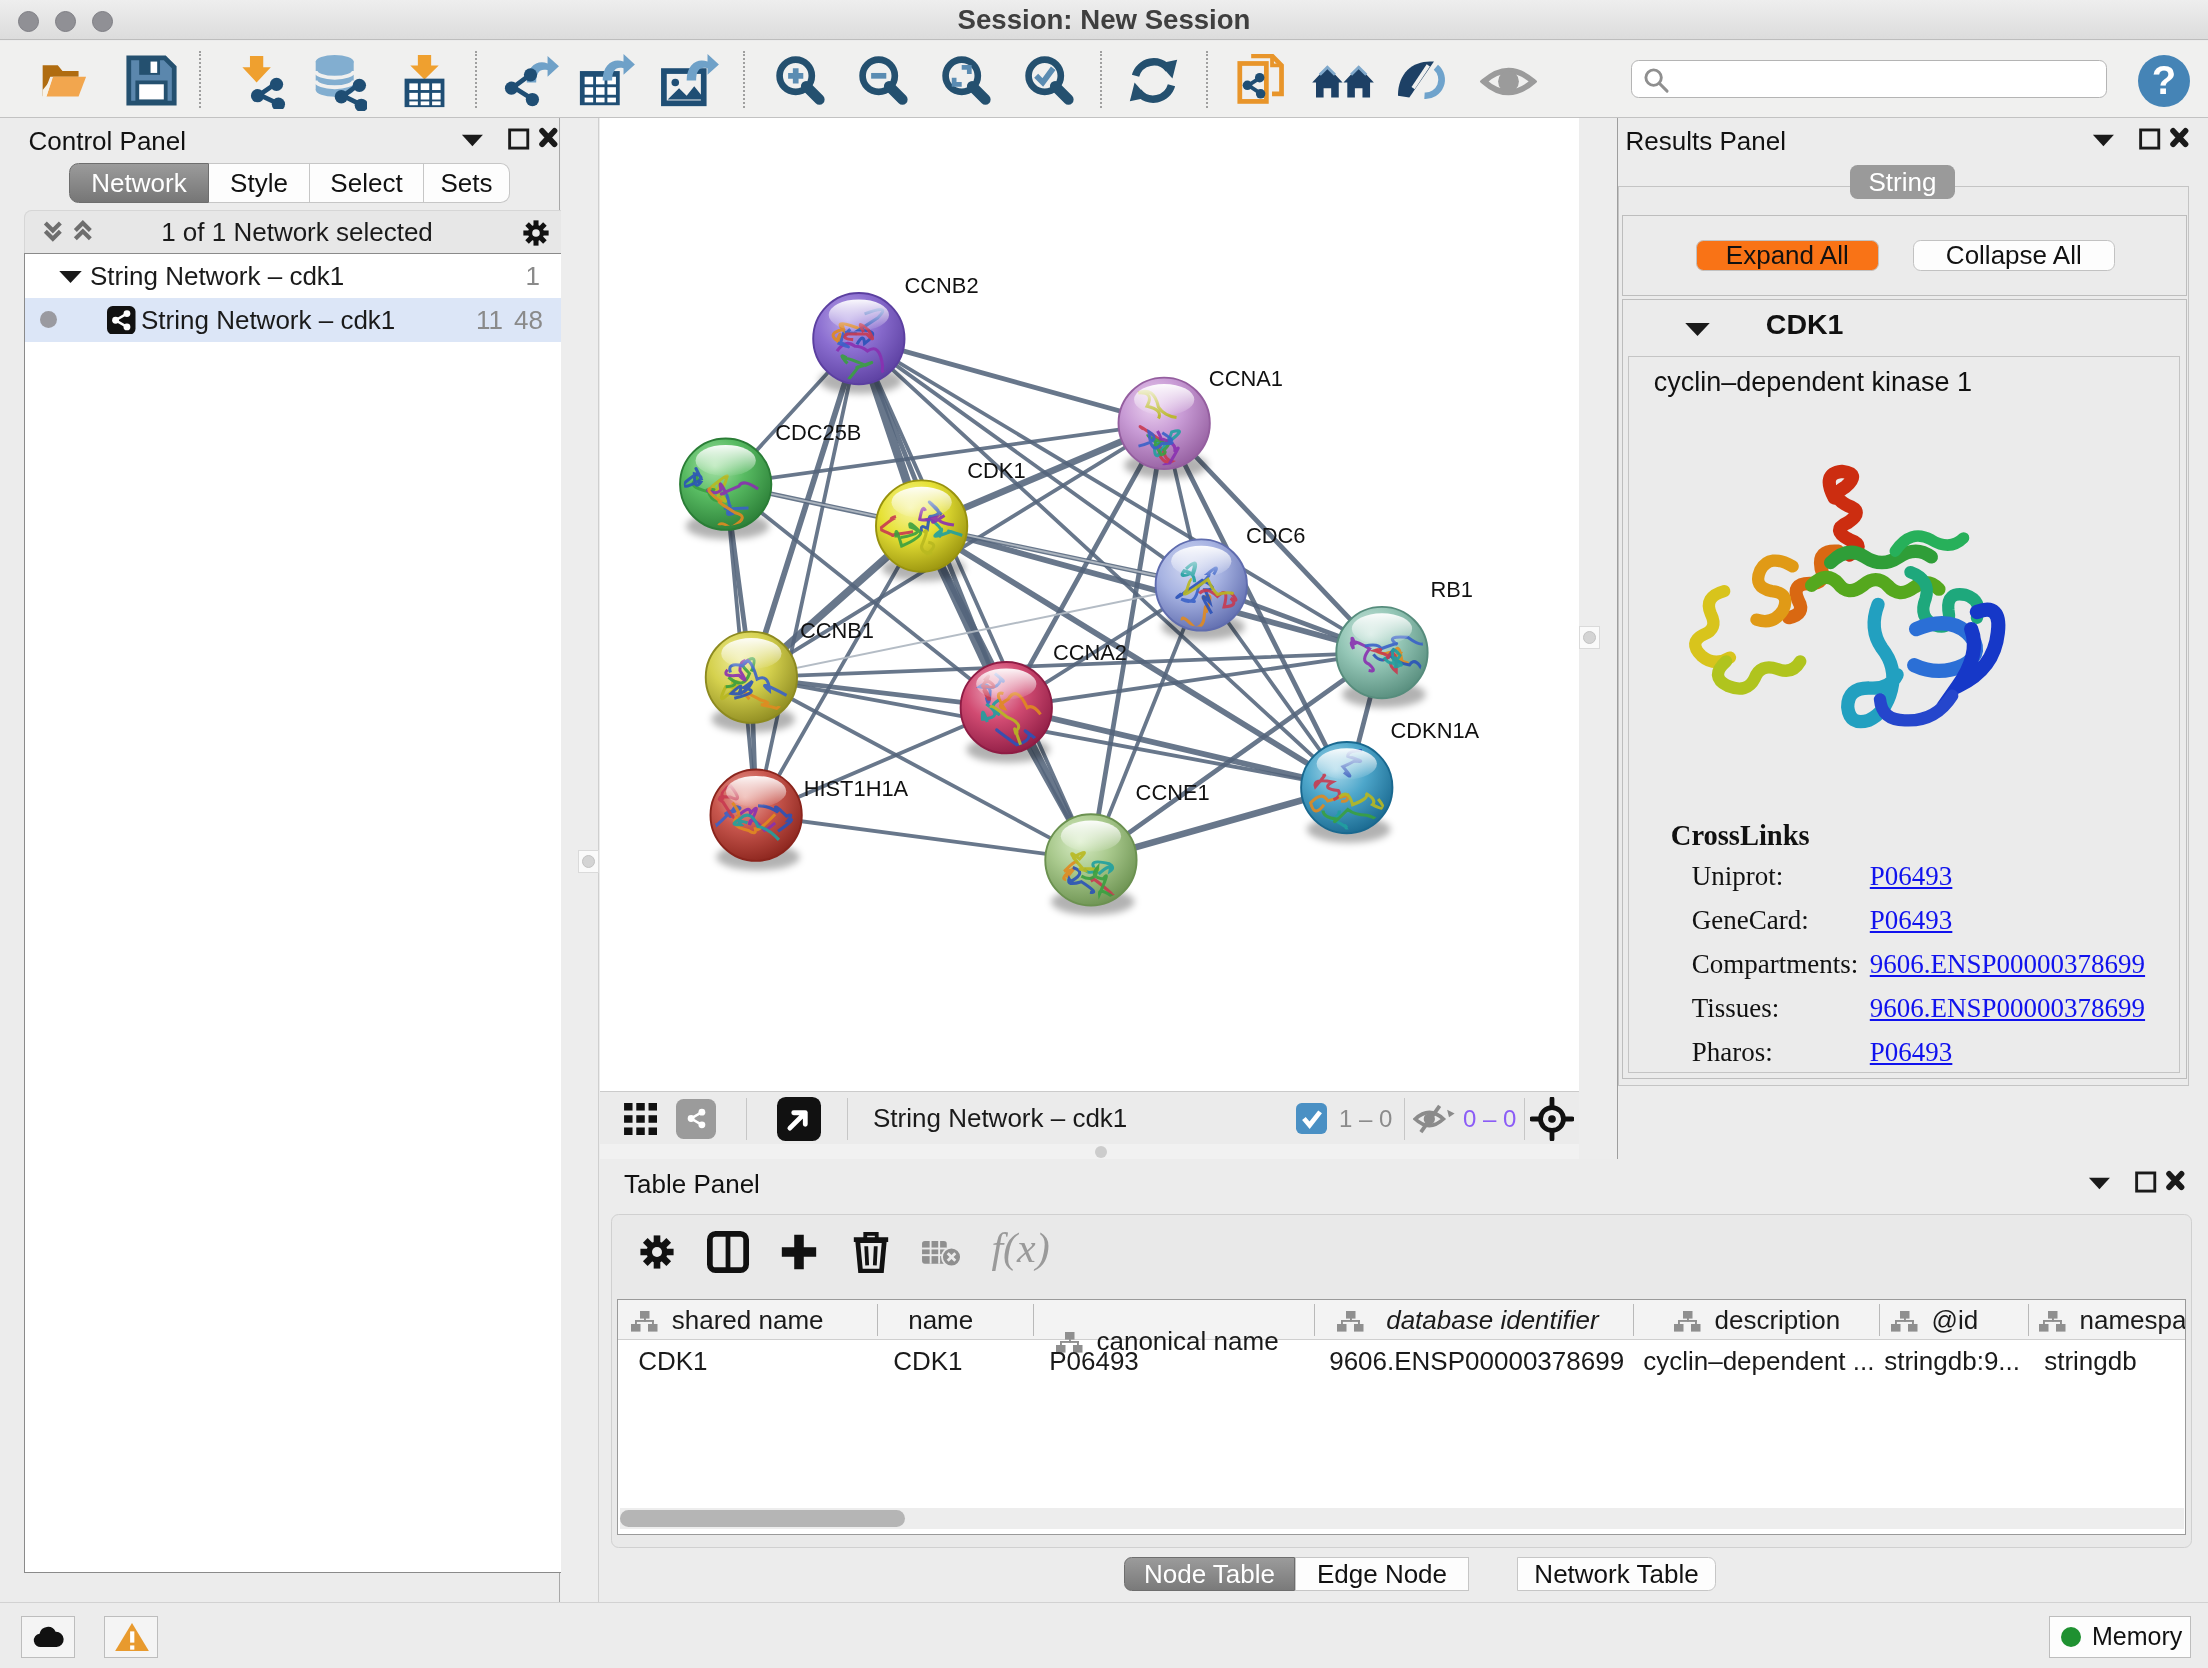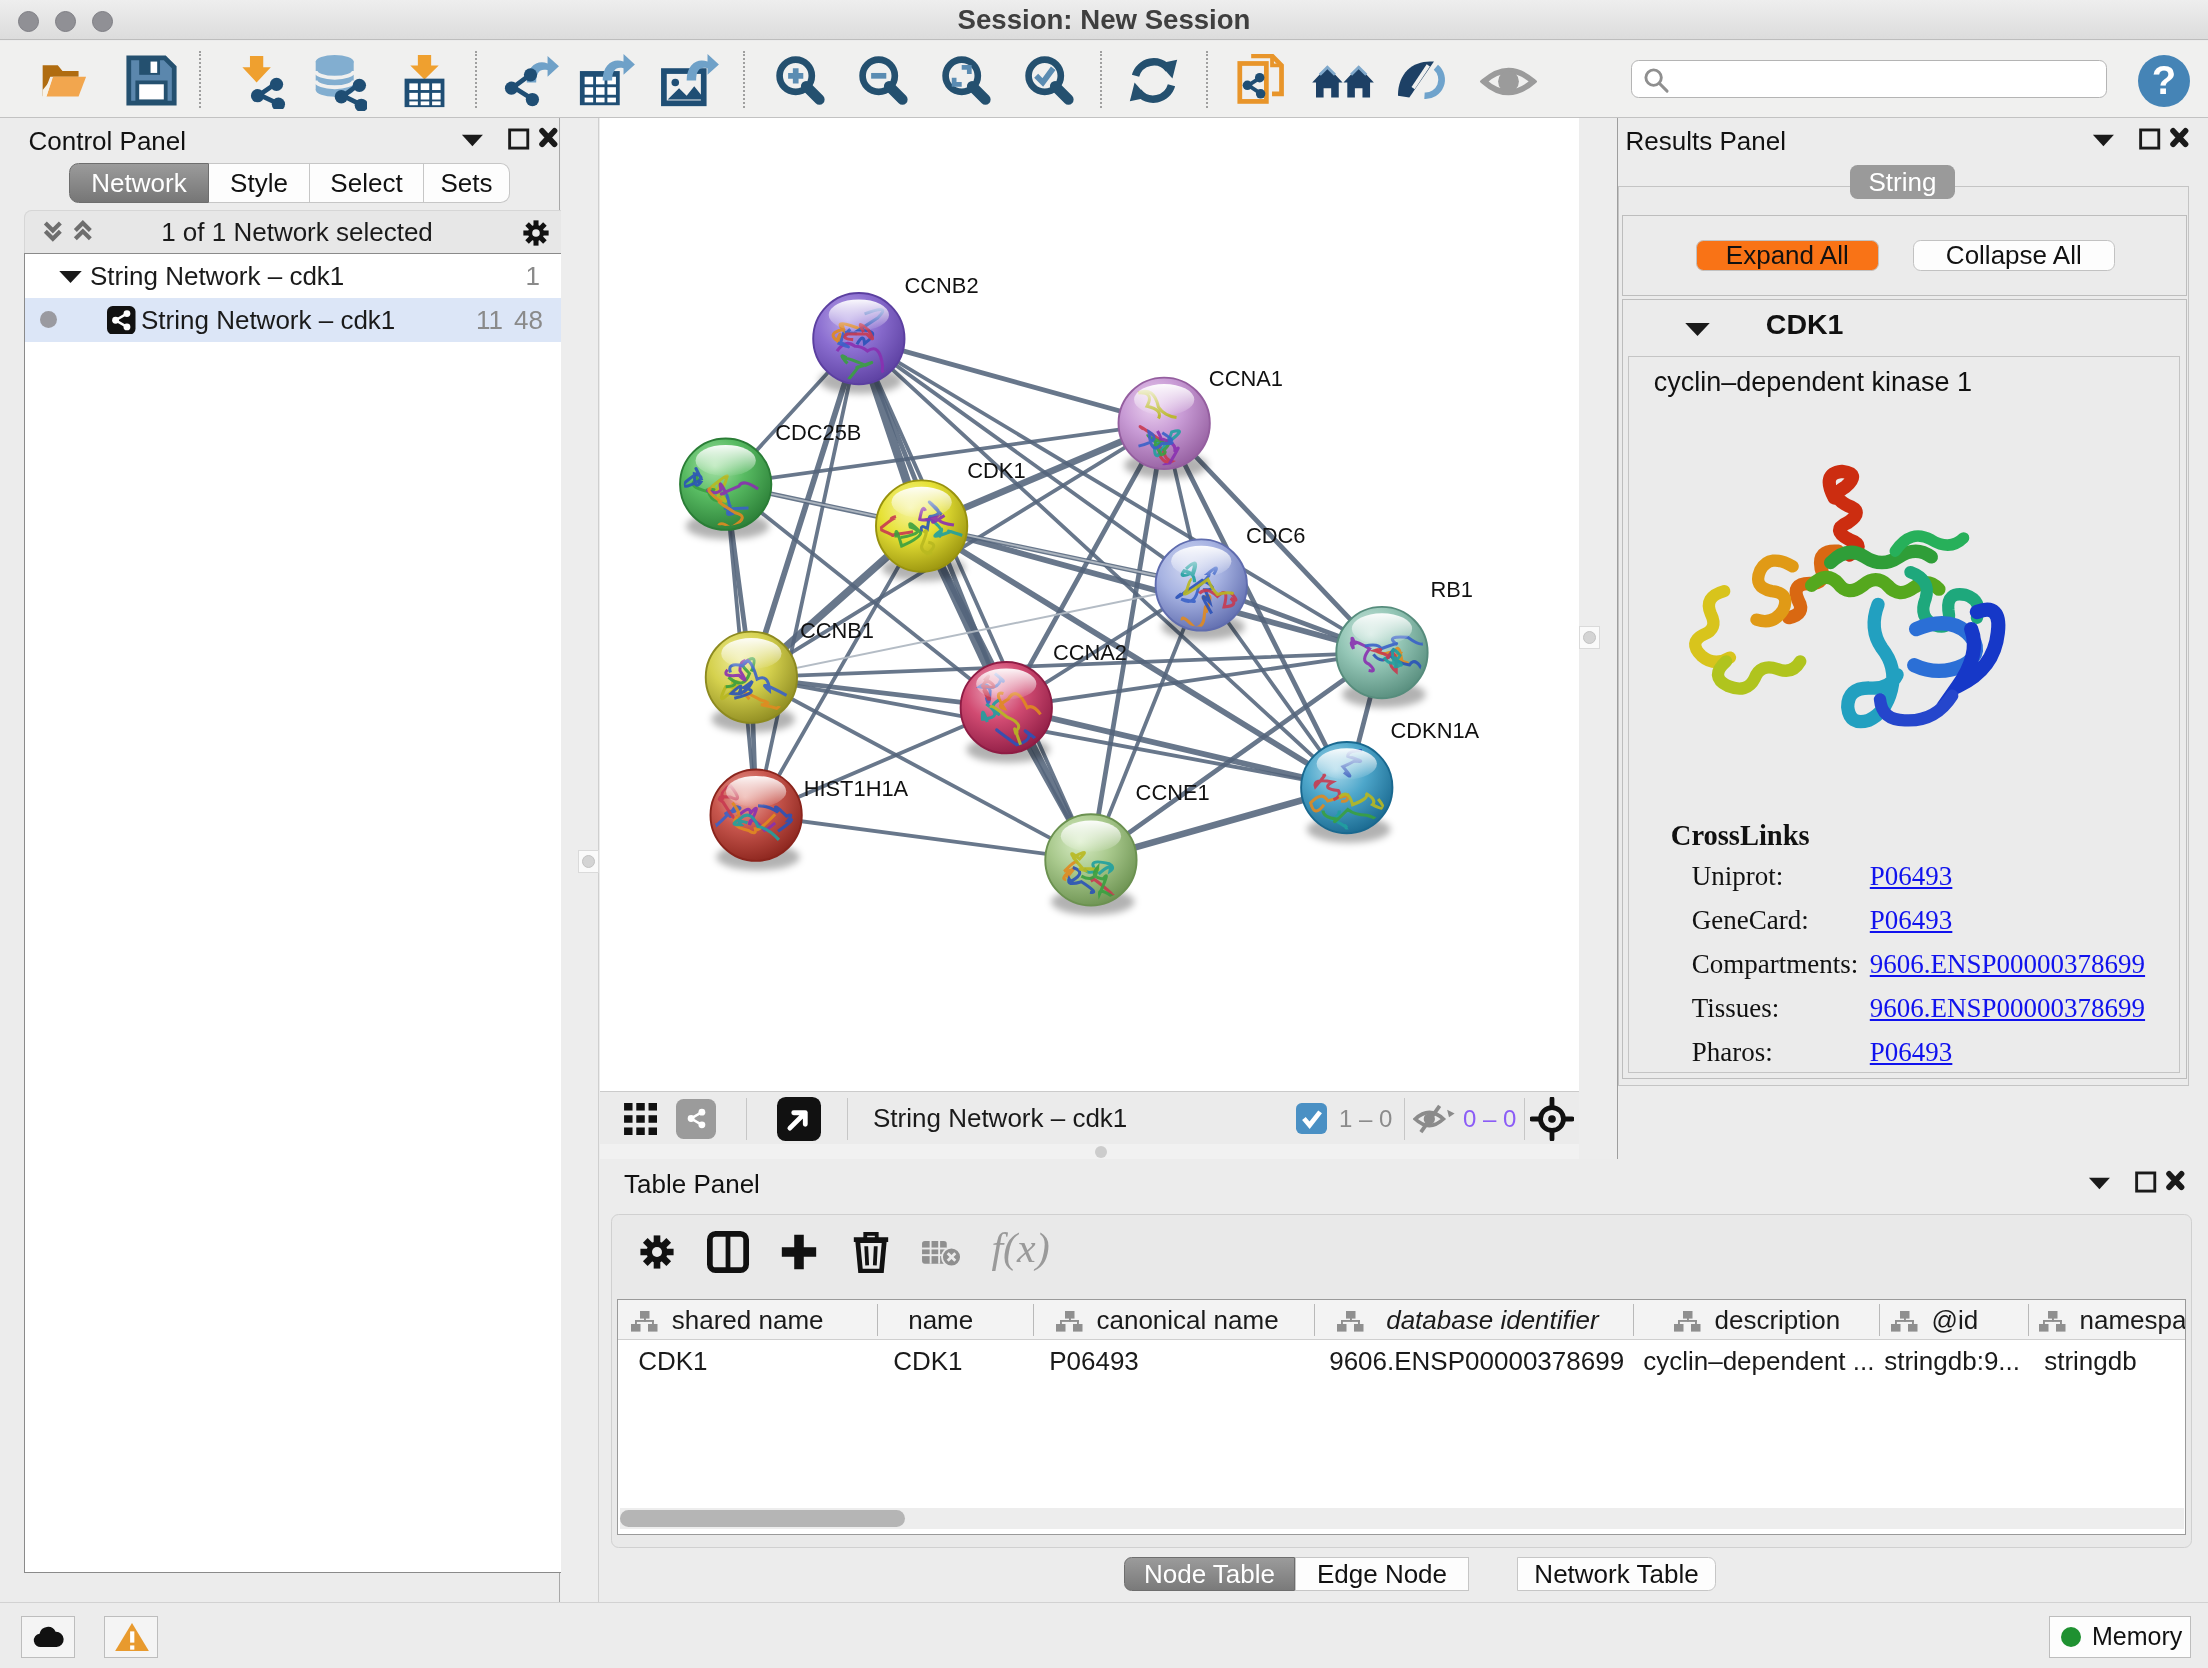--- a/index.html
+++ b/index.html
@@ -796,21 +796,21 @@
 
       <div style="position:absolute;left:259px;top:3.8px;width:1px;height:32px;background:#b9b9b9;"></div>
       <div style="position:absolute;left:415px;top:3.8px;width:1px;height:32px;background:#b9b9b9;"></div>
       <div style="position:absolute;left:696px;top:3.8px;width:1px;height:32px;background:#b9b9b9;"></div>
       <div style="position:absolute;left:1015px;top:3.8px;width:1px;height:32px;background:#b9b9b9;"></div>
       <div style="position:absolute;left:1261px;top:3.8px;width:1px;height:32px;background:#b9b9b9;"></div>
       <div style="position:absolute;left:1410px;top:3.8px;width:1px;height:32px;background:#b9b9b9;"></div>
 
       <div class="hcell" style="left:13.3px;text-align:right;"><span class="hico"></span><span style="margin-left:13.3px;">shared name</span></div>
       <div class="hcell" style="left:271px;"><span style="margin-left:19px;">name</span></div>
-      <div class="hcell" style="left:438px;"><span class="hico"></span><span style="margin-left:13.3px;">canonical name</span></div>
+      <div class="hcell" style="left:438px;margin-top:21px;"><span class="hico"></span><span style="margin-left:13.3px;">canonical name</span></div>
       <div class="hcell" style="left:719px;"><span class="hico"></span><span style="margin-left:22px;font-style:italic;">database identifier</span></div>
       <div class="hcell" style="left:1056px;"><span class="hico"></span><span style="margin-left:13.3px;">description</span></div>
       <div class="hcell" style="left:1273px;"><span class="hico"></span><span style="margin-left:13.3px;">@id</span></div>
       <div class="hcell" style="left:1421px;"><span class="hico"></span><span style="margin-left:13.3px;">namespace</span></div>
 
       <div class="drow" style="left:20px;">CDK1</div>
       <div class="drow" style="left:275px;">CDK1</div>
       <div class="drow" style="left:431px;">P06493</div>
       <div class="drow" style="left:711px;">9606.ENSP00000378699</div>
       <div class="drow" style="left:1025px;">cyclin–dependent ...</div>

